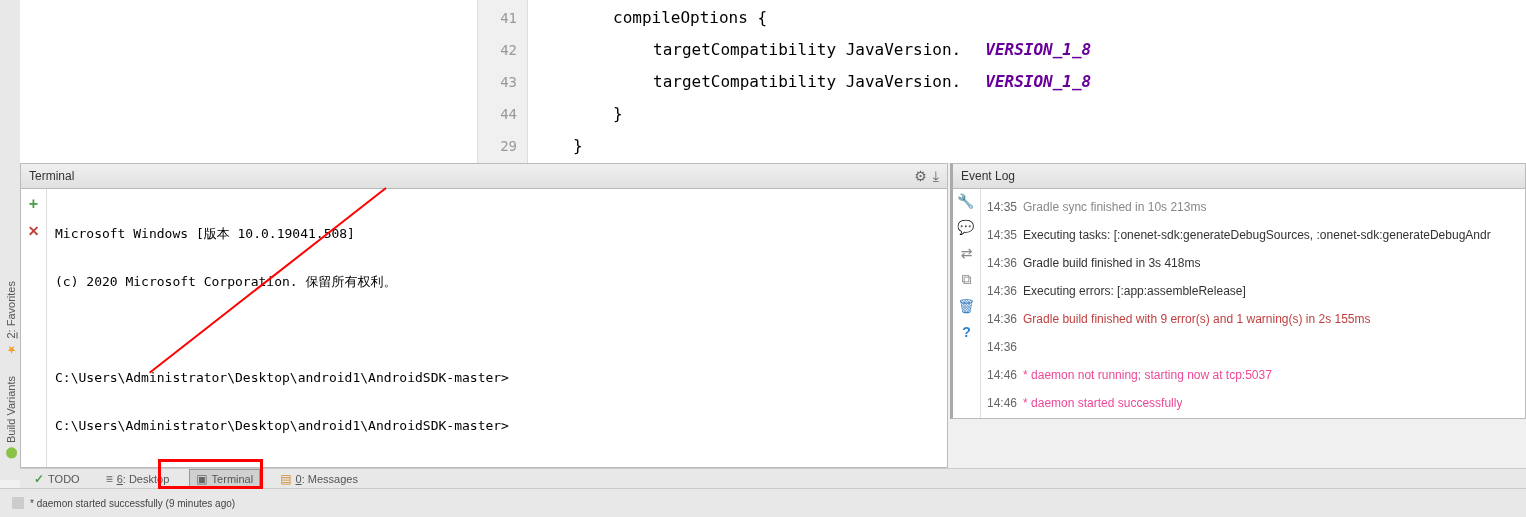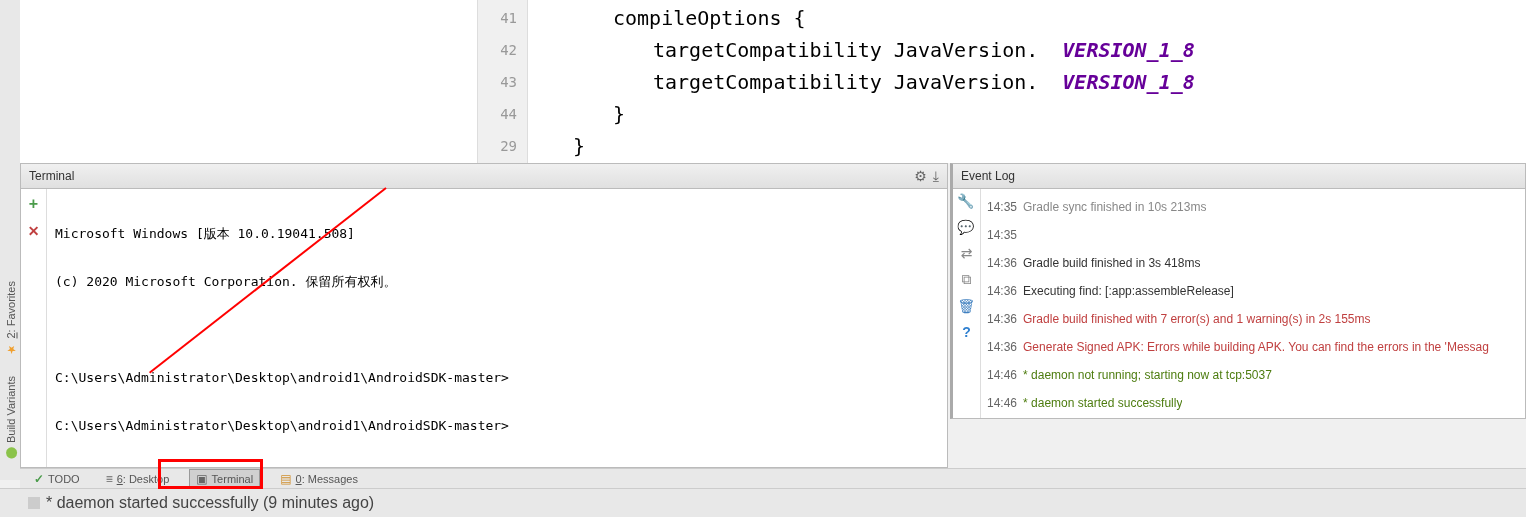--- a/index.html
+++ b/index.html
@@ -49,21 +49,21 @@
     }
     .fold-gutter {
       width: 45px;
       background: #fff;
       position: relative;
     }
     .code-content {
       flex: 1;
       padding-top: 2px;
       font-family: Consolas, monospace;
-      font-size: 20px;
+      font-size: 16px;
     }
     .code-line {
       height: 32px;
       line-height: 32px;
       padding-left: 40px;
     }
     .code-indent1 { padding-left: 40px; }
     .code-indent2 { padding-left: 80px; }
     .kw-version { color: #660099; font-style: italic; font-weight: bold; margin-left: 24px; }
     
@@ -207,21 +207,21 @@
       overflow: hidden;
     }
     .event-row {
       display: flex;
       gap: 6px;
       padding: 7px 0;
     }
     .event-time { color: #666; flex-shrink: 0; }
     .event-msg { color: #333; white-space: nowrap; overflow: hidden; }
     .event-msg.err { color: #c04040; }
-    .event-msg.warn { color: #4d7c0f; }
+    .event-msg.warn { color: #ec4899; }
     .event-row.first .event-msg { color: #888; }
     
     .bottom-tabs {
       position: absolute;
       top: 468px;
       left: 20px;
       right: 0;
       height: 20px;
       background: #e8e8e8;
       display: flex;
@@ -253,22 +253,22 @@
     .status-bar {
       position: absolute;
       bottom: 0;
       left: 0;
       right: 0;
       height: 29px;
       background: #e8e8e8;
       border-top: 1px solid #ccc;
       display: flex;
       align-items: center;
-      padding-left: 28px;
-      font-size: 16px;
+      padding-left: 12px;
+      font-size: 10px;
       color: #444;
       gap: 6px;
     }
     .status-icon {
       width: 12px; height: 12px;
       background: #ccc;
       display: inline-block;
     }
   </style>
 </head>
@@ -350,36 +350,36 @@
       <span class="el-icon trash">🗑</span>
       <span class="el-icon help">?</span>
     </div>
     <div class="eventlog-content">
       <div class="event-row first">
         <span class="event-time">14:35</span>
         <span class="event-msg" style="color:#888">Gradle sync finished in 10s 213ms</span>
       </div>
       <div class="event-row">
         <span class="event-time">14:35</span>
+        <span class="event-msg">Executing tasks: [:onenet-sdk:generateDebugSources, :onenet-sdk:generateDebugAndr</span>
       </div>
       <div class="event-row">
         <span class="event-time">14:36</span>
         <span class="event-msg">Gradle build finished in 3s 418ms</span>
       </div>
       <div class="event-row">
         <span class="event-time">14:36</span>
-        <span class="event-msg">Executing find: [:app:assembleRelease]</span>
+        <span class="event-msg">Executing errors: [:app:assembleRelease]</span>
       </div>
       <div class="event-row">
         <span class="event-time">14:36</span>
-        <span class="event-msg err">Gradle build finished with 7 error(s) and 1 warning(s) in 2s 155ms</span>
+        <span class="event-msg err">Gradle build finished with 9 error(s) and 1 warning(s) in 2s 155ms</span>
       </div>
       <div class="event-row">
         <span class="event-time">14:36</span>
-        <span class="event-msg err">Generate Signed APK: Errors while building APK. You can find the errors in the 'Messag</span>
       </div>
       <div class="event-row">
         <span class="event-time">14:46</span>
         <span class="event-msg warn">* daemon not running; starting now at tcp:5037</span>
       </div>
       <div class="event-row">
         <span class="event-time">14:46</span>
         <span class="event-msg warn">* daemon started successfully</span>
       </div>
     </div>

